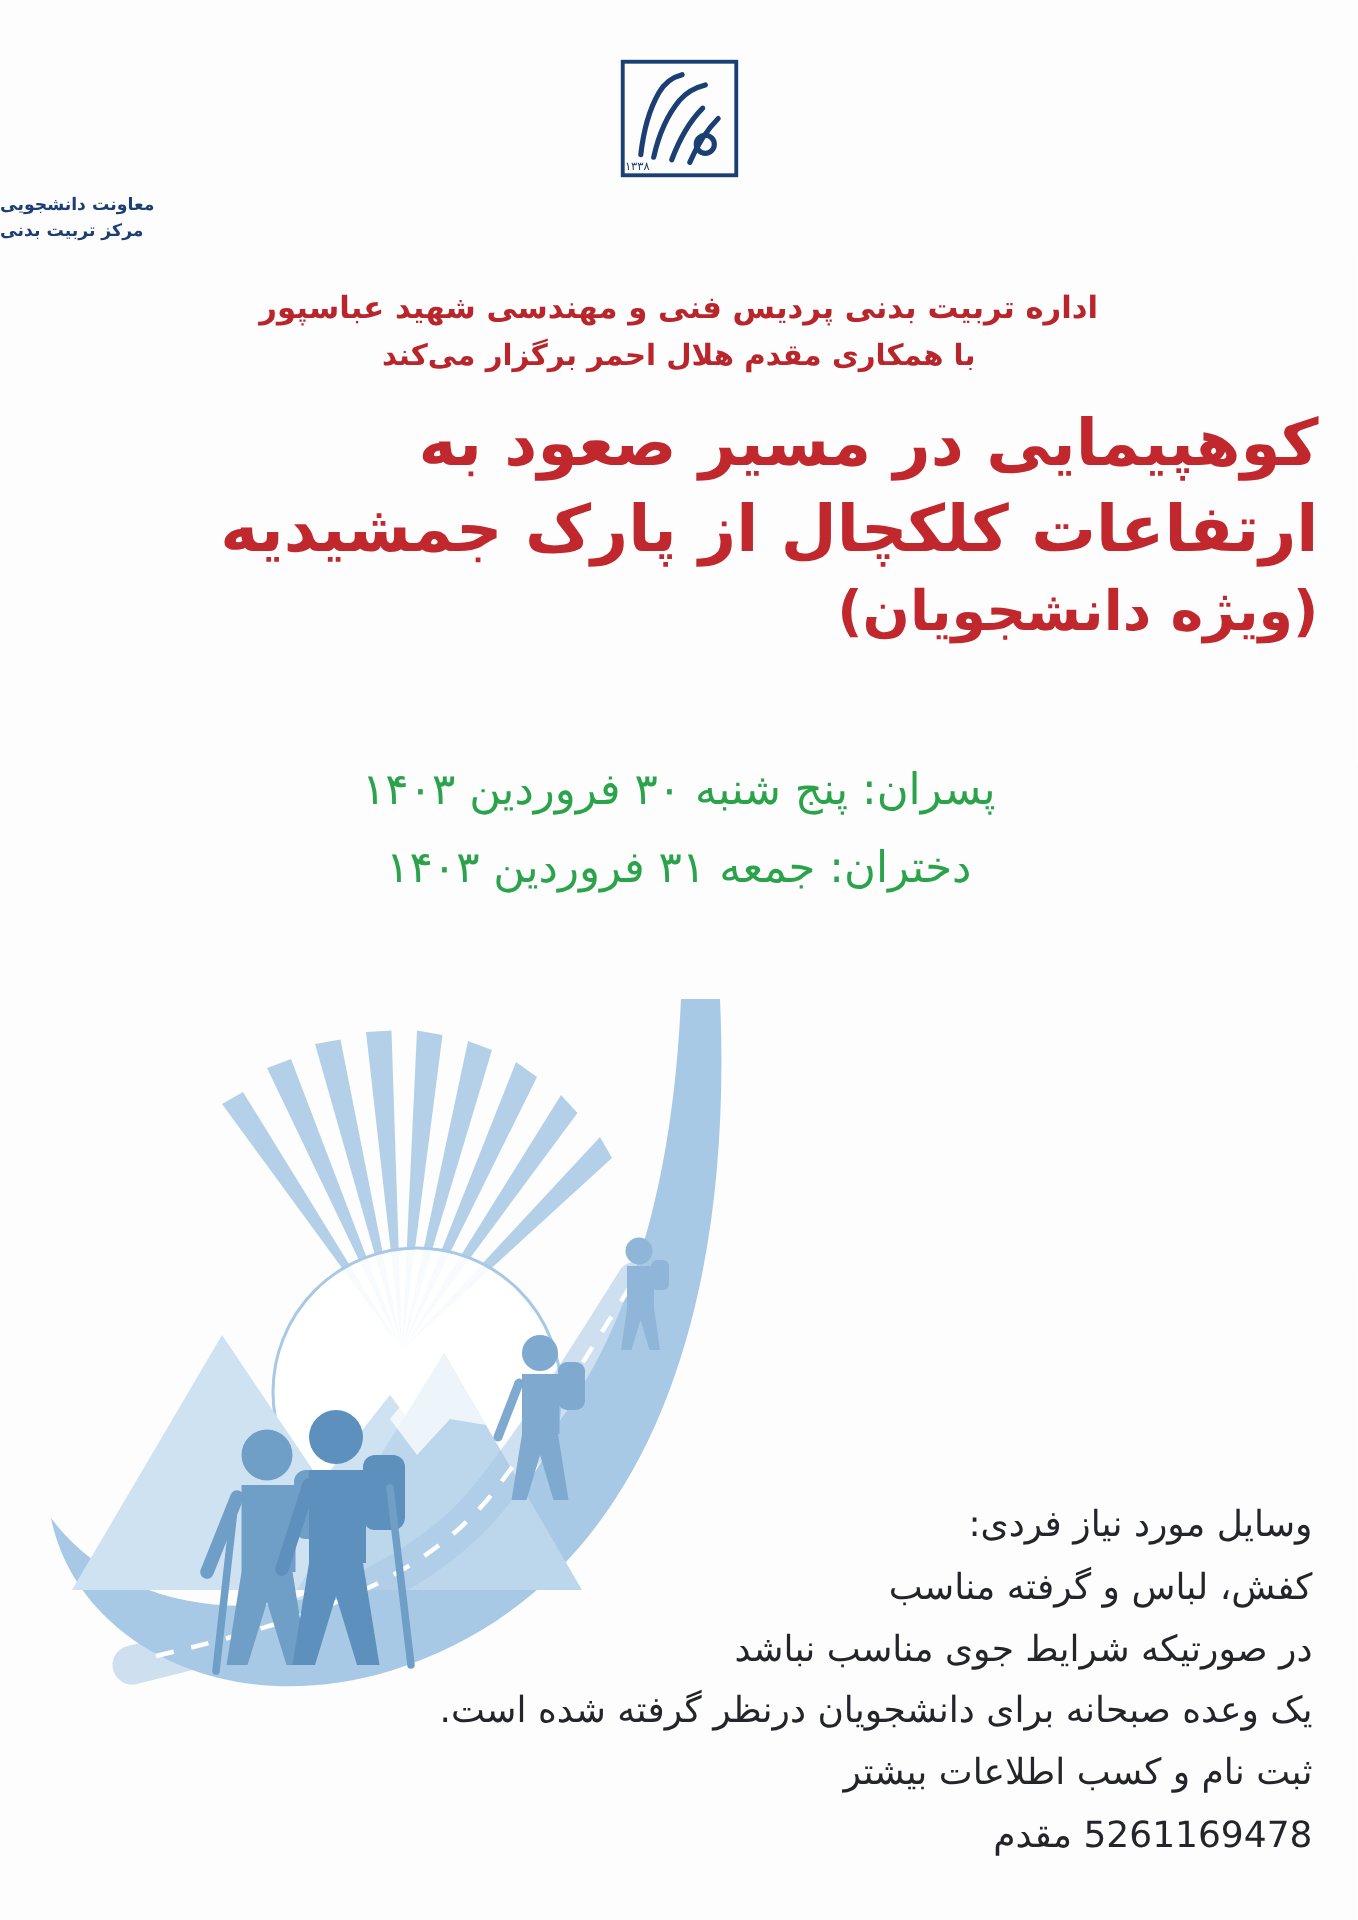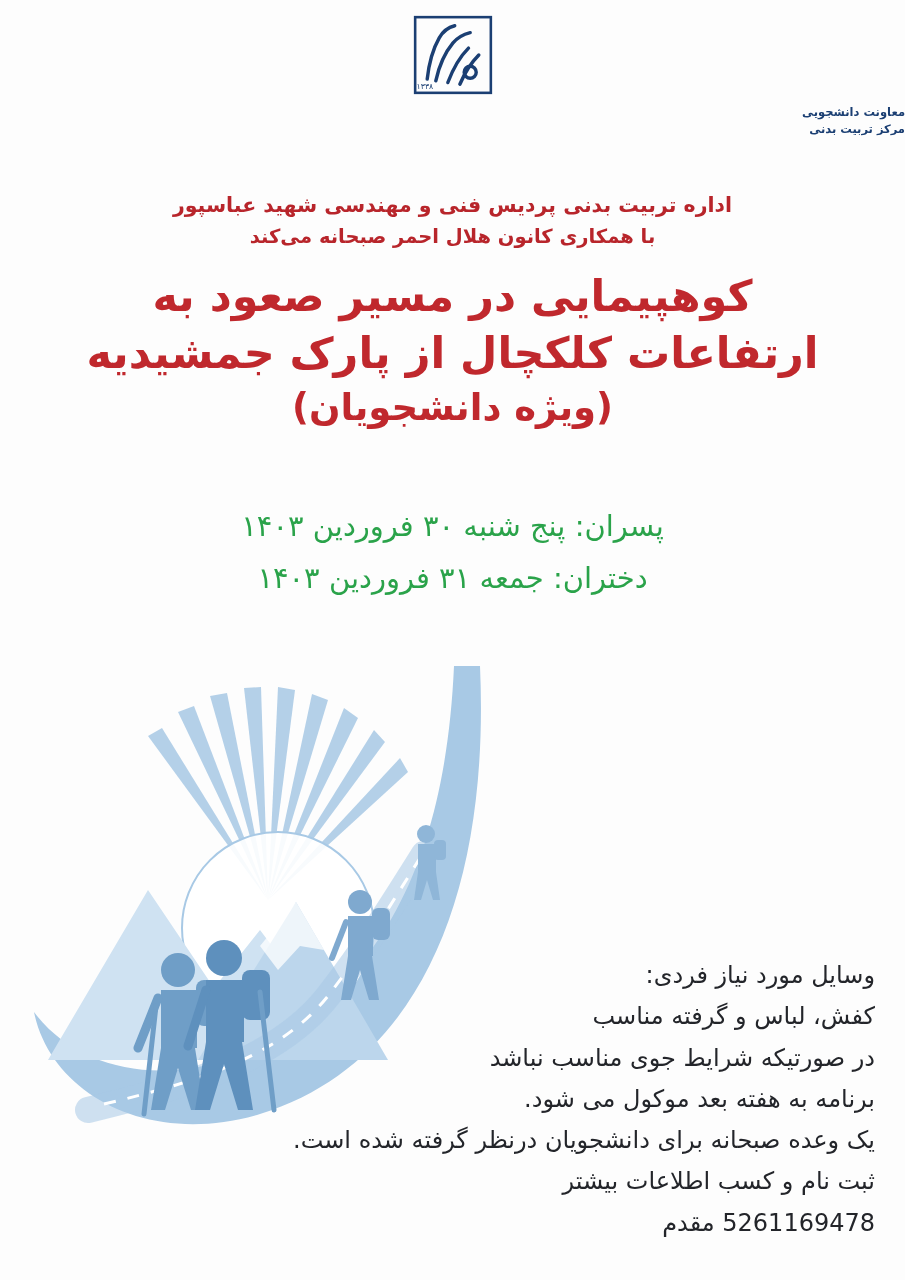--- a/index.html
+++ b/index.html
@@ -18,39 +18,38 @@
 
   .poster {
     position: absolute;
     inset: 0;
     background: #fdfdfd;
   }
 
   
   .logo-block {
     position: absolute;
-    top: 12px;
-    left: 0;
-    right: 0;
-    text-align: right;
+    top: 36px;
+    left: 0;
+    right: 0;
+    text-align: left;
   }
   .logo-mark {
     width: 86px;
     height: 86px;
     margin: 0 auto;
     display: block;
   }
   .logo-caption {
     margin-top: 6px;
     font-size: 11.5px;
     font-weight: bold;
     color: #1b3f73;
     line-height: 1.45;
     letter-spacing: 0;
-    padding-left: 38px;
   }
 
   
   .organizer {
     position: absolute;
     top: 190px;
     left: 0;
     right: 0;
     text-align: center;
     color: #b8252b;
@@ -61,21 +60,21 @@
     box-sizing: border-box;
   }
   .organizer .line2 { font-size: 19.5px; }
 
   
   .main-title {
     position: absolute;
     top: 268px;
     left: 0;
     right: 0;
-    text-align: center;
+    text-align: right;
     color: #c0282d;
     font-weight: bold;
     font-size: 43px;
     line-height: 1.32;
     padding: 0 26px;
     box-sizing: border-box;
   }
   .main-title .sub {
     display: block;
     font-size: 37px;
@@ -139,21 +138,21 @@
       <text x="27" y="90" font-size="9" fill="#1b3f73" font-family="DejaVu Sans, sans-serif">۱۳۳۸</text>
     </svg>
     <div class="logo-caption">
       <div>معاونت دانشجویی</div>
       <div>مرکز تربیت بدنی</div>
     </div>
   </div>
 
   <div class="organizer">
     <div class="line1">اداره تربیت بدنی پردیس فنی و مهندسی شهید عباسپور</div>
-    <div class="line2">با همکاری کانون هلال احمر صبحانه می‌کند</div>
+    <div class="line2">با همکاری مقدم هلال احمر برگزار می‌کند</div>
   </div>
 
   <div class="main-title">
     <div>کوهپیمایی در مسیر صعود به</div>
     <div>ارتفاعات کلکچال از پارک جمشیدیه</div>
     <span class="sub">(ویژه دانشجویان)</span>
   </div>
 
   <div class="dates">
     <div>پسران: پنج شنبه ۳۰ فروردین ۱۴۰۳</div>
@@ -223,19 +222,18 @@
       </g>
       <path d="M232 352 L246 470" stroke="#6f9ec7" stroke-width="5" stroke-linecap="round"></path>
       <path d="M128 366 L116 474" stroke="#6f9ec7" stroke-width="5" stroke-linecap="round"></path>
     </svg>
   </div>
 
   <div class="info">
     <div class="row">وسایل مورد نیاز فردی:</div>
     <div class="row">کفش، لباس و گرفته مناسب</div>
     <div class="row">در صورتیکه شرایط جوی مناسب نباشد</div>
-    <div class="row">برنامه به هفته بعد موکول می شود.</div>
     <div class="row">یک وعده صبحانه برای دانشجویان درنظر گرفته شده است.</div>
     <div class="row">ثبت نام و کسب اطلاعات بیشتر</div>
     <div class="row phone">5261169478 مقدم</div>
   </div>
 
 </div>
 
 </body></html>

